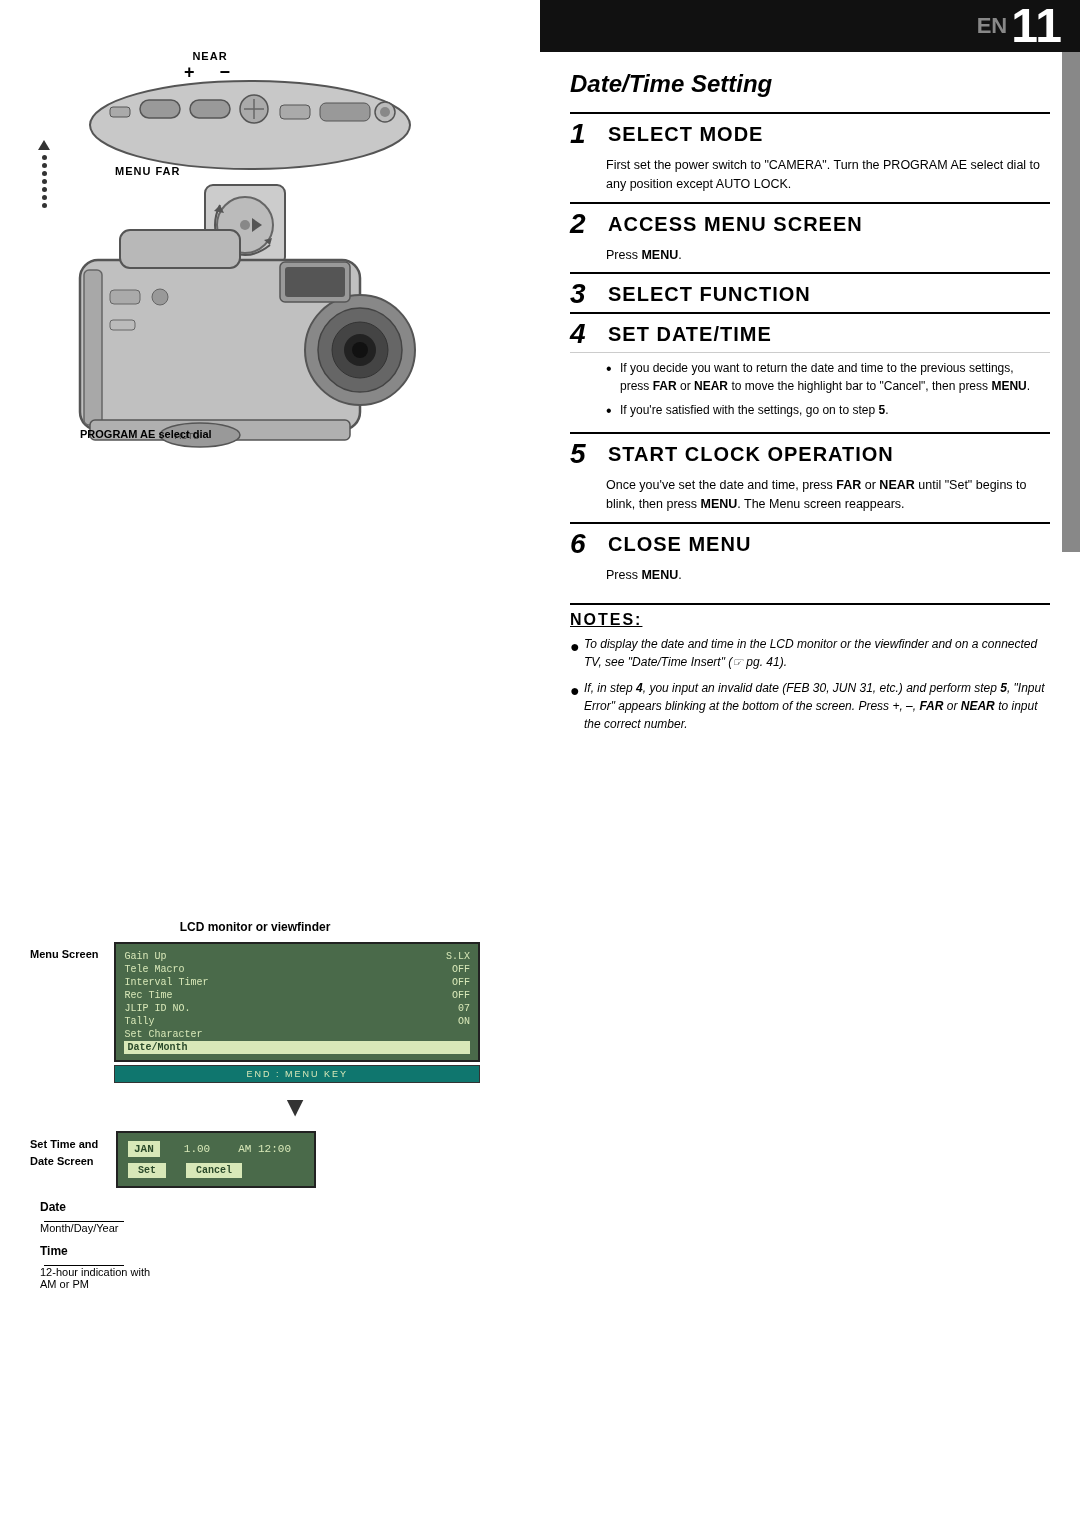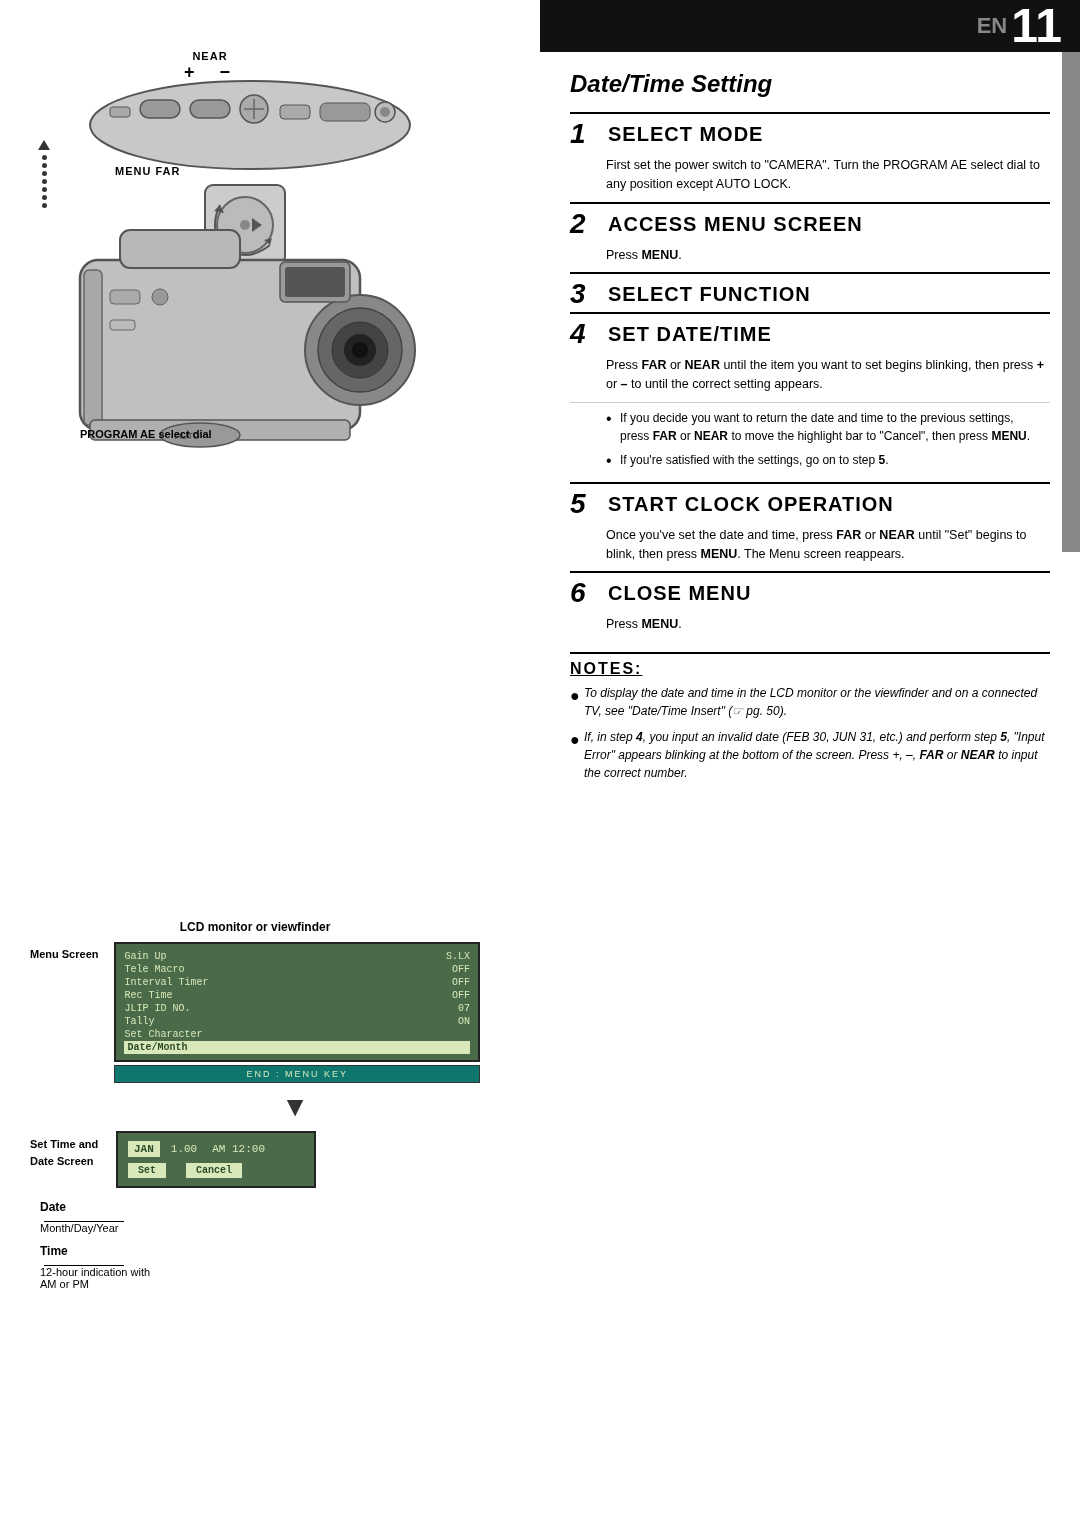--- a/index.html
+++ b/index.html
@@ -215,21 +215,21 @@
       background: #4a6a4a;
       color: #d8e8b8;
       font-family: 'Courier New', monospace;
       font-size: 11px;
       padding: 8px 10px;
       border: 2px solid #222;
       min-width: 200px;
     }
     .set-time-row1 {
       display: flex;
-      gap: 7px;
+      gap: 20px;
       align-items: center;
       margin-bottom: 6px;
     }
     .set-time-highlight {
       background: #d8e8b8;
       color: #2a4a2a;
       padding: 2px 6px;
       font-weight: bold;
     }
     .set-time-normal {
@@ -588,23 +588,20 @@
       <span class="step-number">3</span>
       <span class="step-title">Select Function</span>
     </div>
   </div>
 
   <div class="step-section">
     <div class="step-header">
       <span class="step-number">4</span>
       <span class="step-title">Set Date/Time</span>
     </div>
-    <div class="step-body">
-      Press <strong>FAR</strong> or <strong>NEAR</strong> until the item you want to set begins blinking, then press <strong>+</strong> or <strong>–</strong> to until the correct setting appears.
-    </div>
 
     <div class="bullet-section">
       <div class="bullet-item">
         <span class="bullet-dot">•</span>
         <span>If you decide you want to return the date and time to the previous settings, press <strong>FAR</strong> or <strong>NEAR</strong> to move the highlight bar to "Cancel", then press <strong>MENU</strong>.</span>
       </div>
       <div class="bullet-item">
         <span class="bullet-dot">•</span>
         <span>If you're satisfied with the settings, go on to step <strong>5</strong>.</span>
       </div>
@@ -628,20 +625,20 @@
     </div>
     <div class="step-body">
       Press <strong>MENU</strong>.
     </div>
   </div>
 
   <div class="notes-section">
     <div class="notes-title">NOTES:</div>
     <div class="note-item">
       <span class="note-bullet">●</span>
-      <span> <em>To display the date and time in the LCD monitor or the viewfinder and on a connected TV, see "Date/Time Insert" (☞ pg. 50).</em></span>
+      <span> <em>To display the date and time in the LCD monitor or the viewfinder and on a connected TV, see "Date/Time Insert" (☞ pg. 41).</em></span>
     </div>
     <div class="note-item">
       <span class="note-bullet">●</span>
       <span> <em>If, in step <strong>4</strong>, you input an invalid date (FEB 30, JUN 31, etc.) and perform step <strong>5</strong>, "Input Error" appears blinking at the bottom of the screen. Press +, –, <strong>FAR</strong> or <strong>NEAR</strong> to input the correct number.</em></span>
     </div>
   </div>
 </div>
 
 </body></html>

